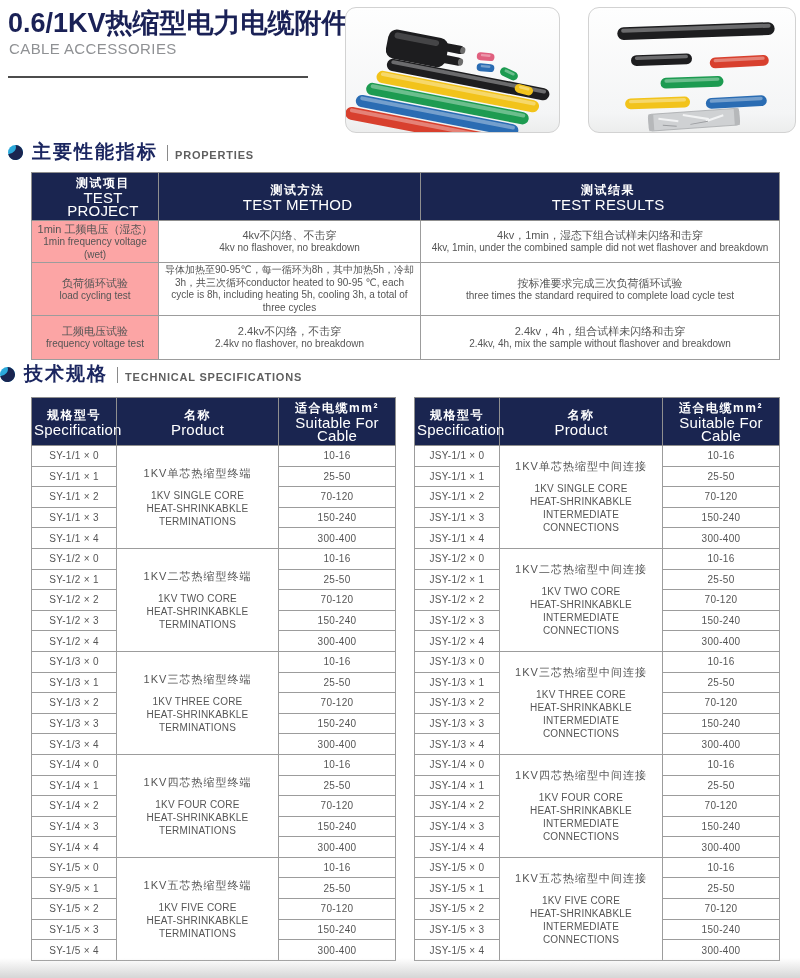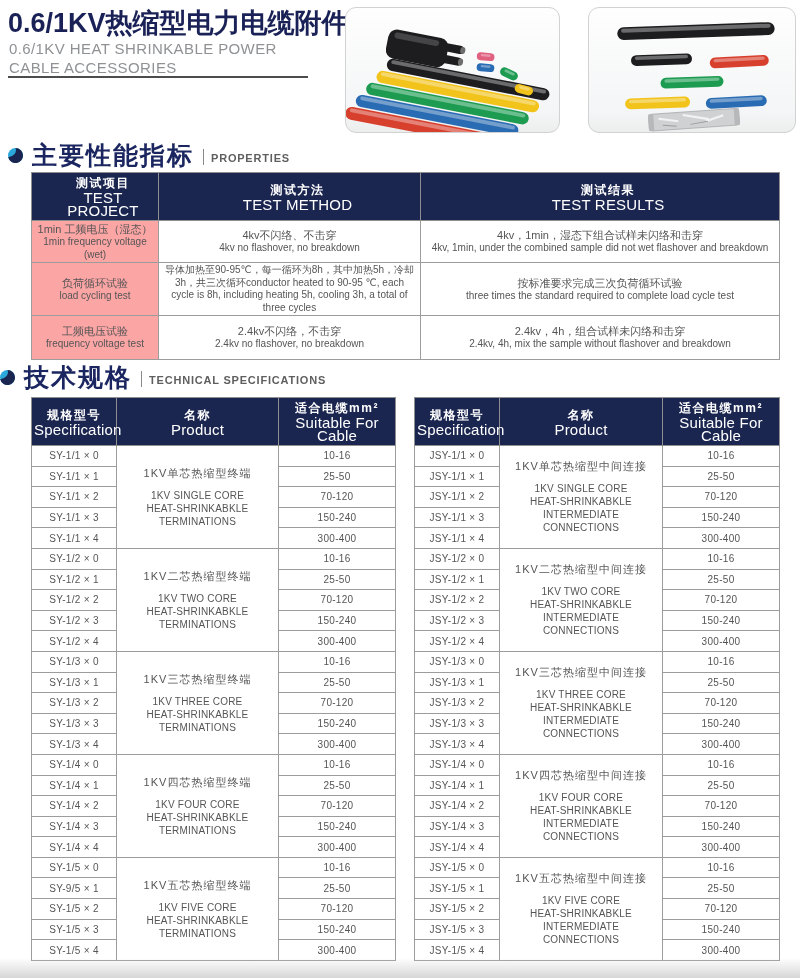--- a/index.html
+++ b/index.html
@@ -38,21 +38,21 @@
   .photo svg { display:block; width:100%; height:100%; }
 
   
   .section-head {
     position:absolute; display:flex; align-items:center;
   }
   #sec-properties { left:8px; top:139px; }
   #sec-specs      { left:0; top:361px; }
   .sec-icon { width:15px; height:15px; margin-right:9px; flex:0 0 auto; }
   .sec-cn {
-    font-size:25px; font-weight:bold; color:#1b2660; letter-spacing:2px;
+    font-size:19px; font-weight:bold; color:#1b2660; letter-spacing:2px;
   }
   .sec-bar { width:1px; height:16px; background:#8a8a8a; margin:2px 7px 0 9px; }
   .sec-en {
     font-size:11px; font-weight:bold; color:#5f5f5f; letter-spacing:0.8px;
     padding-top:5px;
   }
 
   
   table { border-collapse:collapse; table-layout:fixed; }
   th {
@@ -88,21 +88,20 @@
   .bottom-fade {
     position:absolute; left:0; bottom:0; width:800px; height:20px;
     background:linear-gradient(180deg, rgba(214,214,214,0) 0%, #d6d6d6 100%);
   }
 </style>
 </head>
 <body>
 
 <div class="page-title">0.6/1KV热缩型电力电缆附件</div>
 <div class="page-subtitle">
-  <div>0.6/1KV HEAT SHRINKABLE POWER</div>
   <div>CABLE ACCESSORIES</div>
 </div>
 <div class="header-rule"></div>
 
 <div class="photo" id="photo1">
     <svg viewBox="0 0 215 126">
       <g transform="translate(8,48) rotate(11)">
         <g>
           <rect x="34" y="-4" width="168" height="12.5" rx="6.25" fill="#1d1d1f"></rect>
           <rect x="38" y="-2.5" width="160" height="3.90625" rx="1.953125" fill="rgba(255,255,255,0.35)"></rect>

